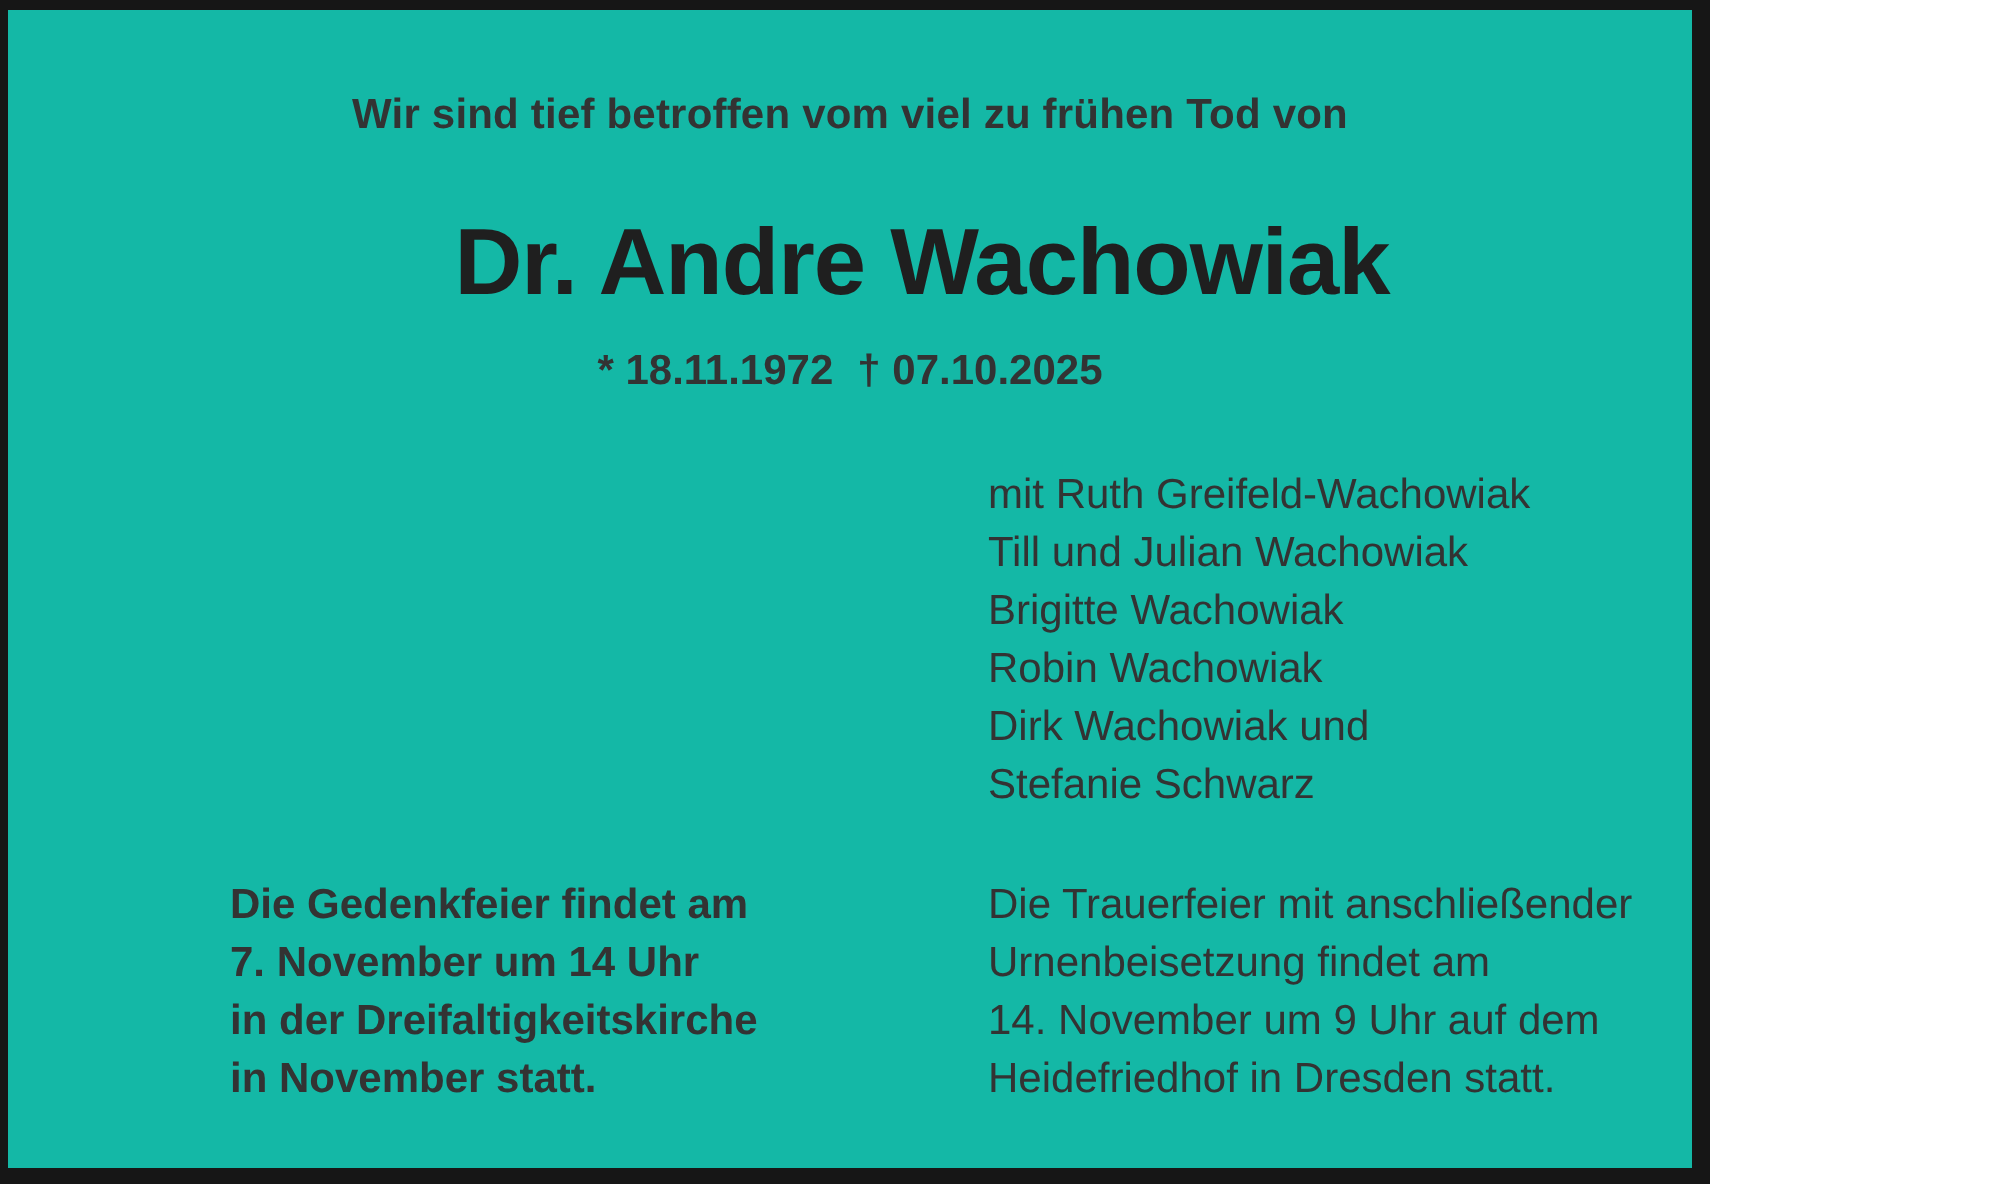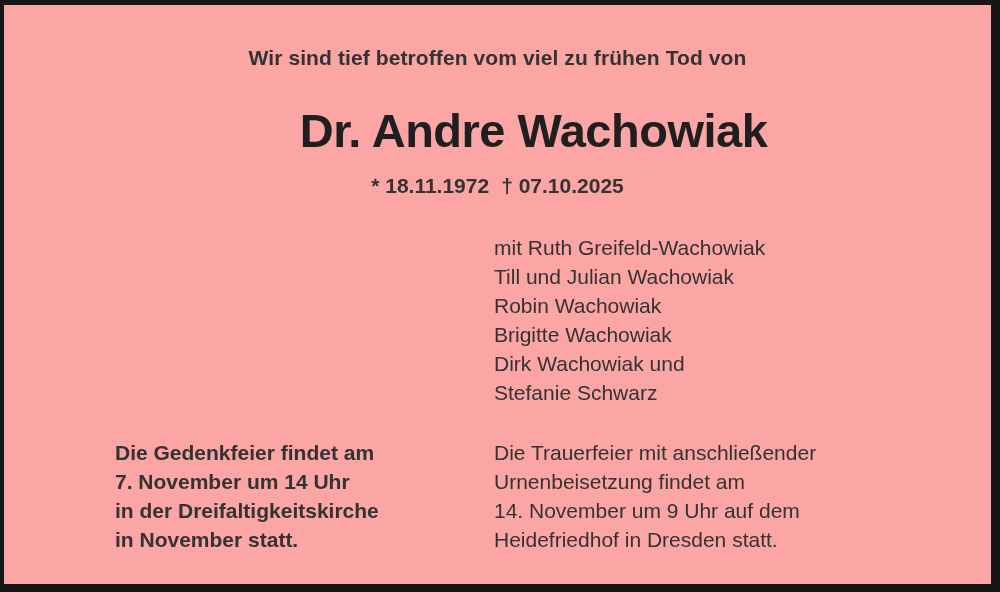--- a/index.html
+++ b/index.html
@@ -3,23 +3,23 @@
 <meta charset="utf-8">
 <style>
   html, body {
     margin: 0;
     padding: 0;
     background: #ffffff;
   }
   .obituary-frame {
     position: relative;
     box-sizing: border-box;
-    width: 1000px;
+    width: 855px;
     height: 592px;
-    background: #fca5a5;
+    background: #14b8a6;
     border-style: solid;
     border-color: #161616;
     border-width: 5px 9px 8px 4px;
     font-family: "Liberation Sans", sans-serif;
     color: #2b2b2b;
     overflow: hidden;
   }
   .intro-line {
     position: absolute;
     left: 0;
@@ -79,22 +79,22 @@
 
   <div class="deceased-name">Dr. Andre Wachowiak</div>
 
   <div class="life-dates">
     <span class="birth-date">* 18.11.1972</span><span class="death-date">† 07.10.2025</span>
   </div>
 
   <div class="text-block mourners-block">
     <div>mit Ruth Greifeld-Wachowiak</div>
     <div>Till und Julian Wachowiak</div>
+    <div>Brigitte Wachowiak</div>
     <div>Robin Wachowiak</div>
-    <div>Brigitte Wachowiak</div>
     <div>Dirk Wachowiak und</div>
     <div>Stefanie Schwarz</div>
   </div>
 
   <div class="text-block memorial-block">
     <div>Die Gedenkfeier findet am</div>
     <div>7. November um 14 Uhr</div>
     <div>in der Dreifaltigkeitskirche</div>
     <div>in November statt.</div>
   </div>

